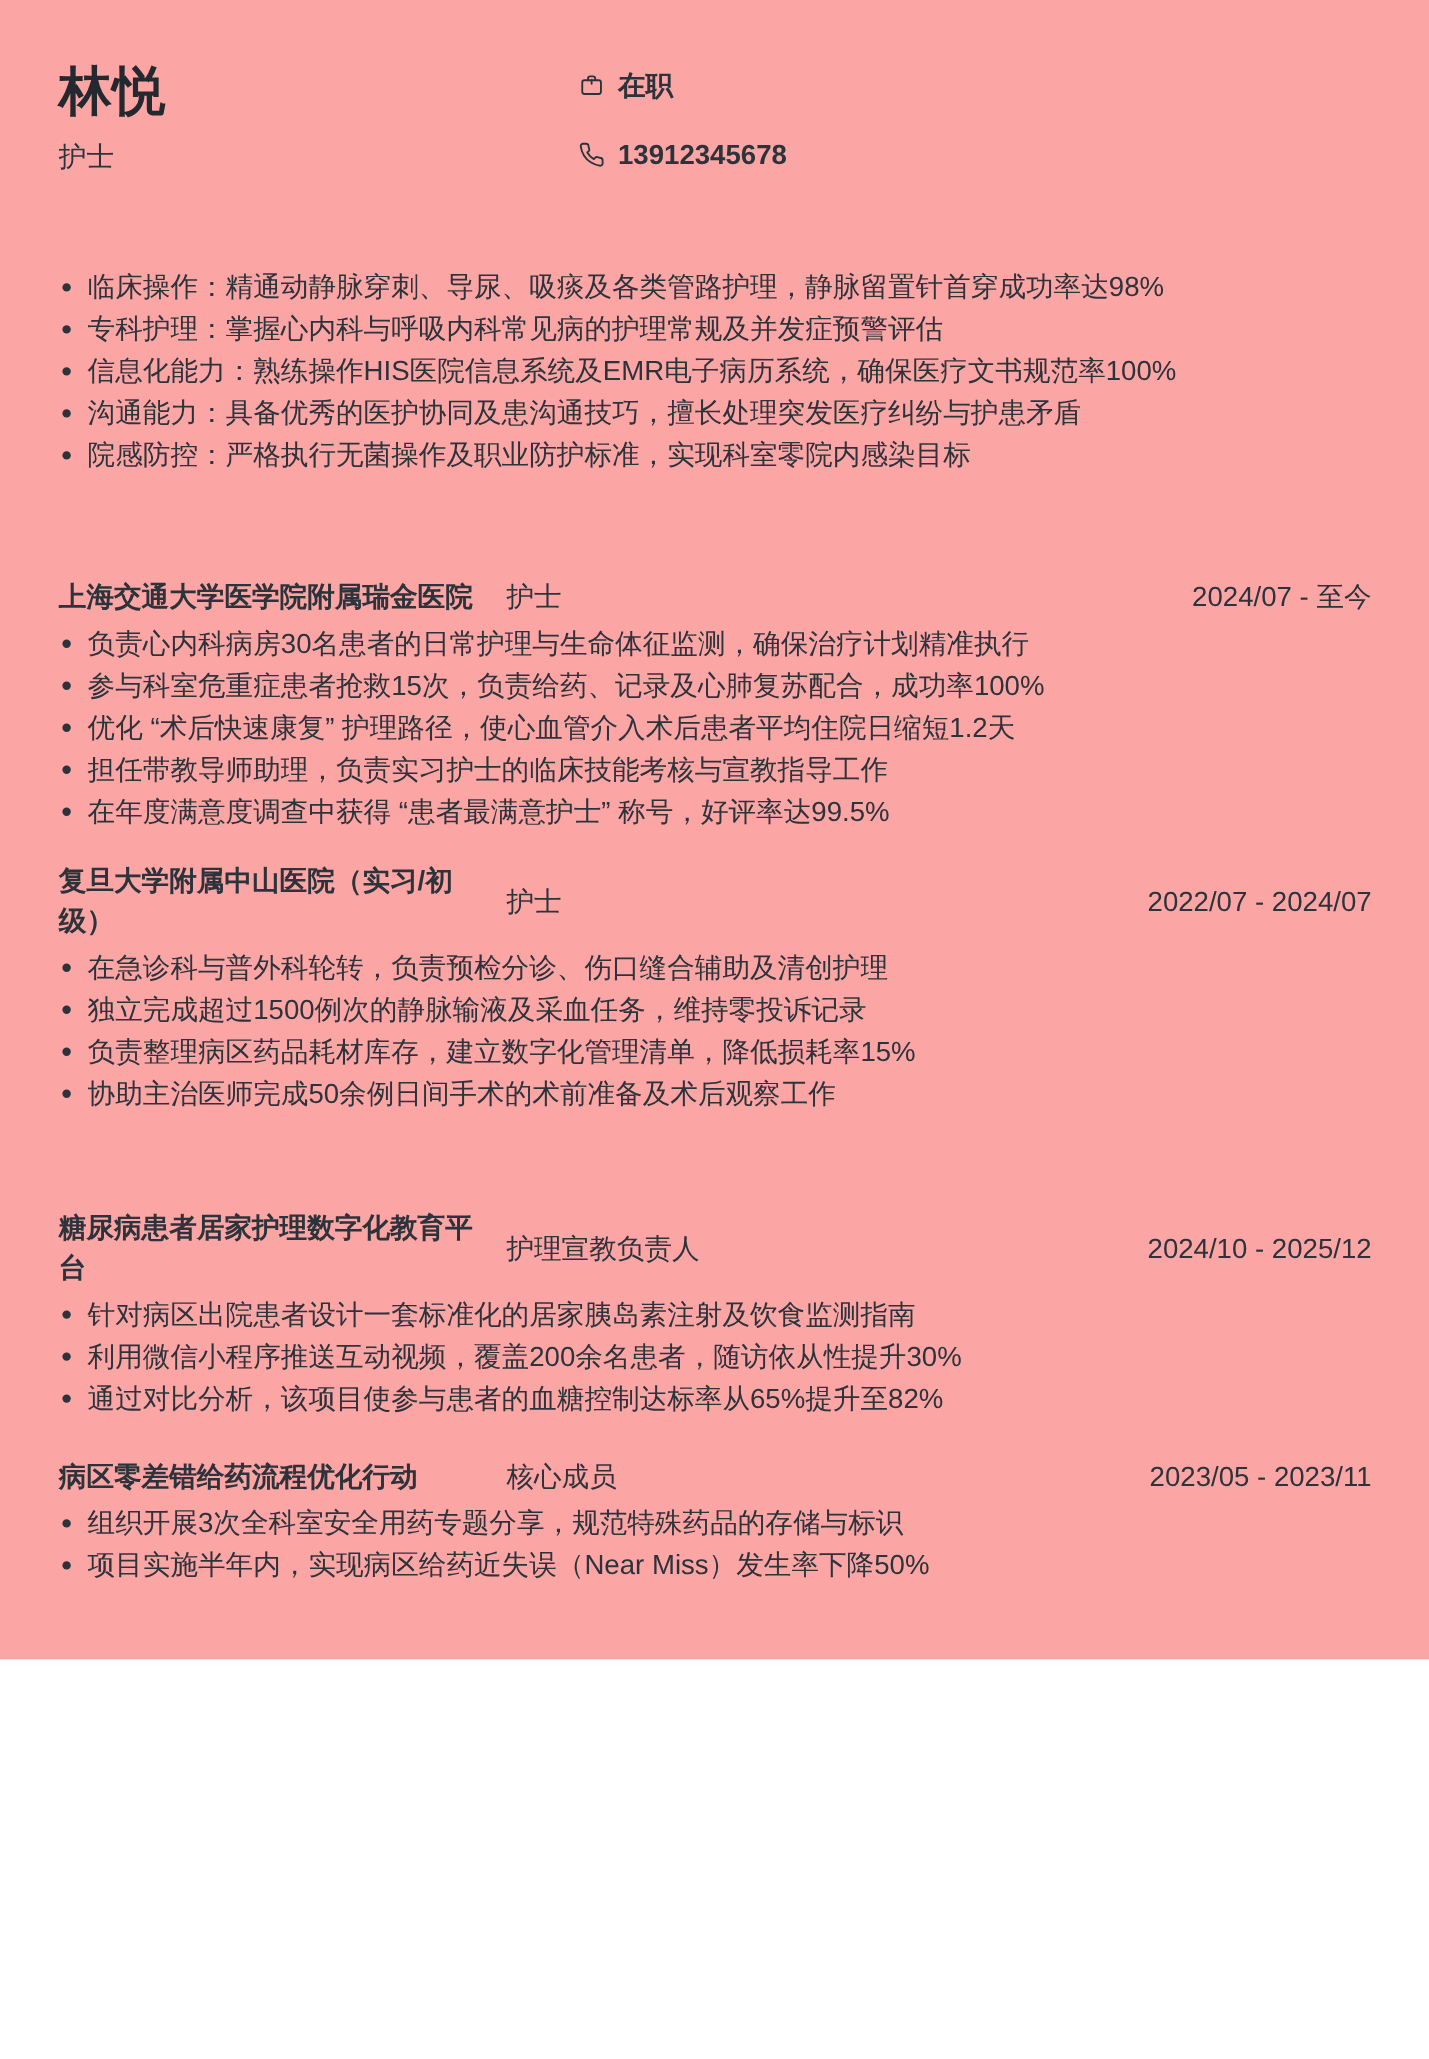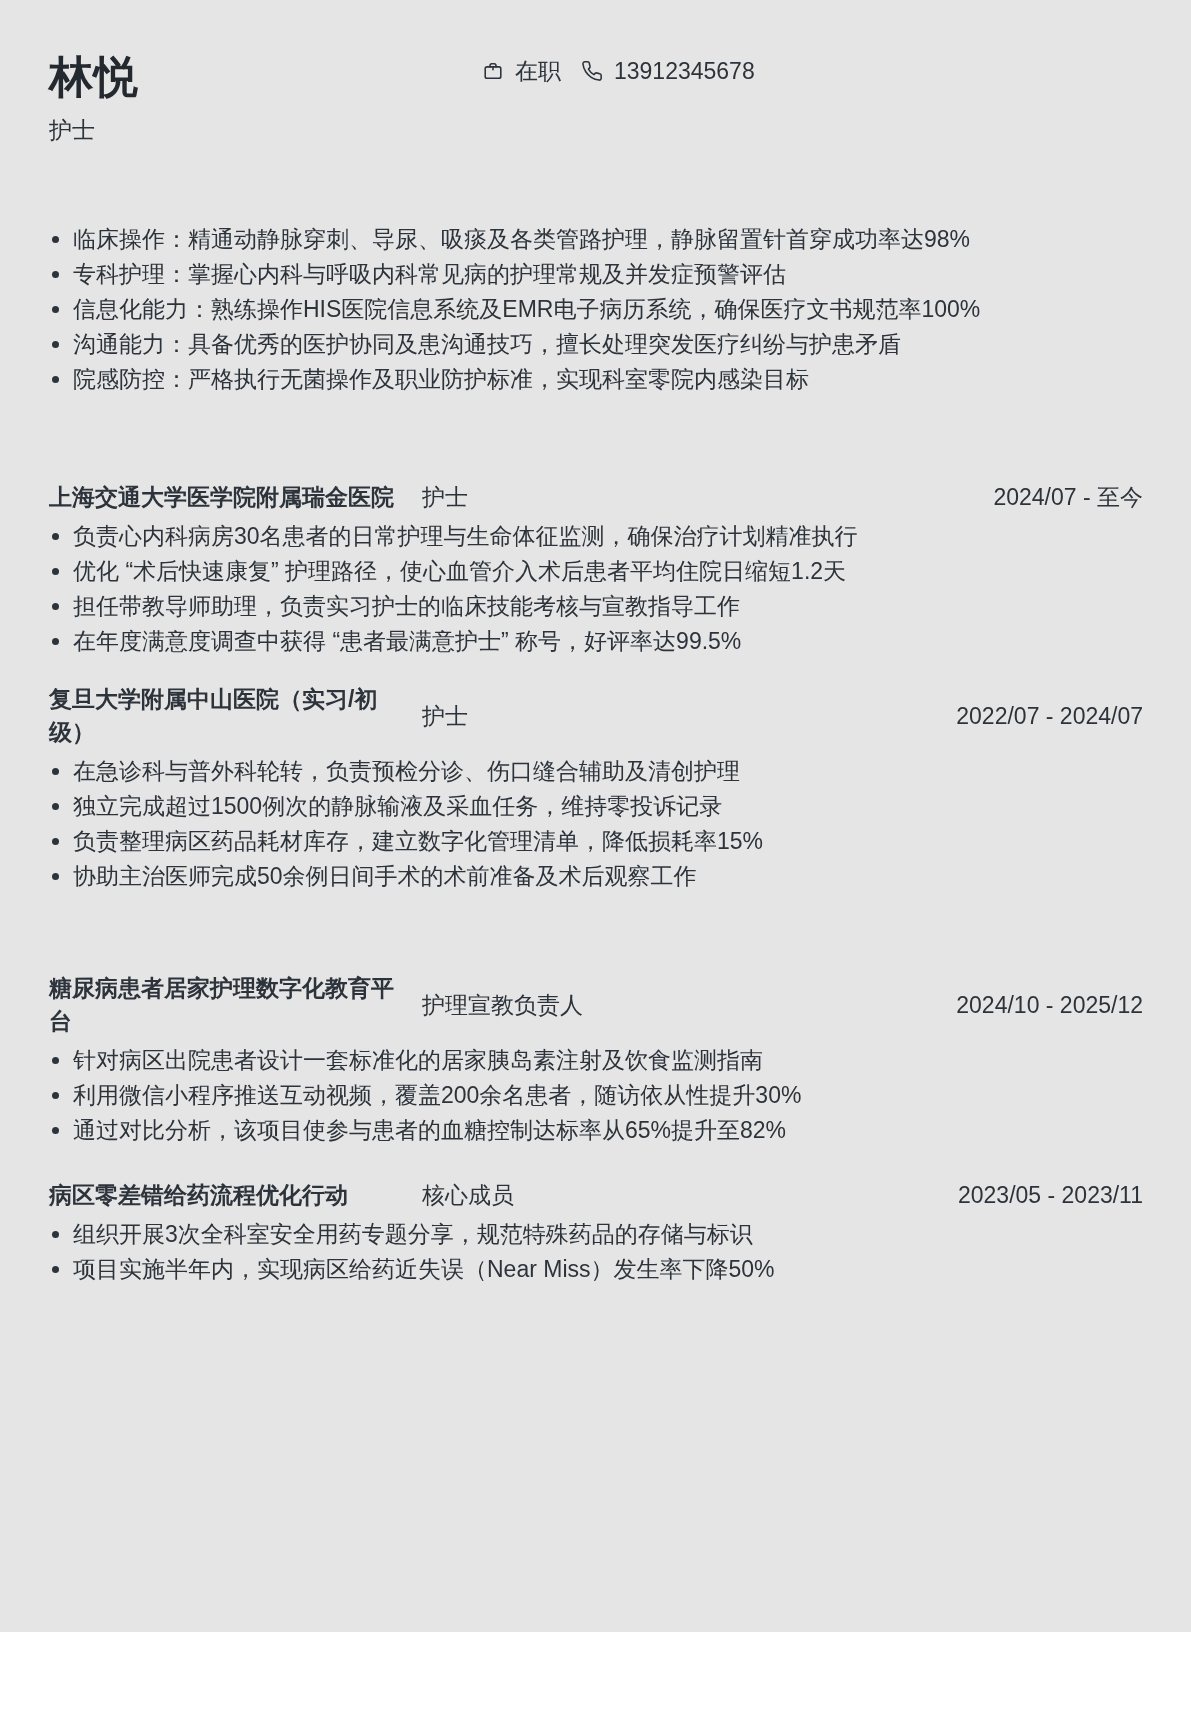--- a/index.html
+++ b/index.html
@@ -1,34 +1,34 @@
 <!DOCTYPE html>
 <html><head>
 <meta charset="utf-8">
 <style>
   html,body{margin:0;padding:0;background:#ffffff;}
   .page{
     position:relative;
     width:1191px;
-    height:1632px;
+    height:1383px;
     margin:0 auto;
-    background:#e5e5e5;
+    background:#fca5a5;
     box-sizing:border-box;
     padding:54px 48px 16px 49px;
     font-family:"Liberation Sans","DejaVu Sans",sans-serif;
     color:#2d333b;
     font-size:23px;
     overflow:hidden;
   }
   
   .header{display:flex;align-items:flex-start;}
   .who{flex:0 0 433px;}
   .name{font-size:44px;font-weight:700;color:#24292f;line-height:1.05;letter-spacing:1px;}
   .subtitle{font-size:23px;margin-top:17px;line-height:26px;}
-  .contact-col{flex:0 0 351px;display:flex;flex-direction:row;gap:20px;padding-top:4px;}
+  .contact-col{flex:0 0 351px;display:flex;flex-direction:column;gap:32px;padding-top:4px;font-weight:bold;}
   .contact-col.right{flex:1 1 auto;}
   .contact-row{display:flex;align-items:center;gap:11px;line-height:26px;white-space:nowrap;}
   .icon{flex:0 0 auto;display:inline-flex;}
   .icon svg{width:22px;height:22px;display:block;stroke:#2d333b;fill:none;stroke-width:1.7;stroke-linecap:round;stroke-linejoin:round;}
   .email-link{color:inherit;text-decoration:underline;text-decoration-thickness:1.5px;text-underline-offset:5px;}
   
   ul.bullets{list-style:none;margin:0;padding:0;}
   ul.bullets li{position:relative;padding-left:24px;line-height:35px;}
   ul.bullets li::before{
     content:"";position:absolute;left:3px;top:14px;width:7px;height:7px;border-radius:50%;background:#2d333b;
@@ -93,20 +93,21 @@
   <div class="sec-exp">
 
     <div class="entry">
       <div class="entry-head">
         <div class="entry-title">上海交通大学医学院附属瑞金医院</div>
         <div class="entry-role">护士</div>
         <div class="entry-date">2024/07 - 至今</div>
       </div>
       <ul class="bullets">
         <li>负责心内科病房30名患者的日常护理与生命体征监测，确保治疗计划精准执行</li>
+        <li>参与科室危重症患者抢救15次，负责给药、记录及心肺复苏配合，成功率100%</li>
         <li>优化 “术后快速康复” 护理路径，使心血管介入术后患者平均住院日缩短1.2天</li>
         <li>担任带教导师助理，负责实习护士的临床技能考核与宣教指导工作</li>
         <li>在年度满意度调查中获得 “患者最满意护士” 称号，好评率达99.5%</li>
       </ul>
     </div>
 
     <div class="entry">
       <div class="entry-head">
         <div class="entry-title">复旦大学附属中山医院（实习/初级）</div>
         <div class="entry-role">护士</div>

